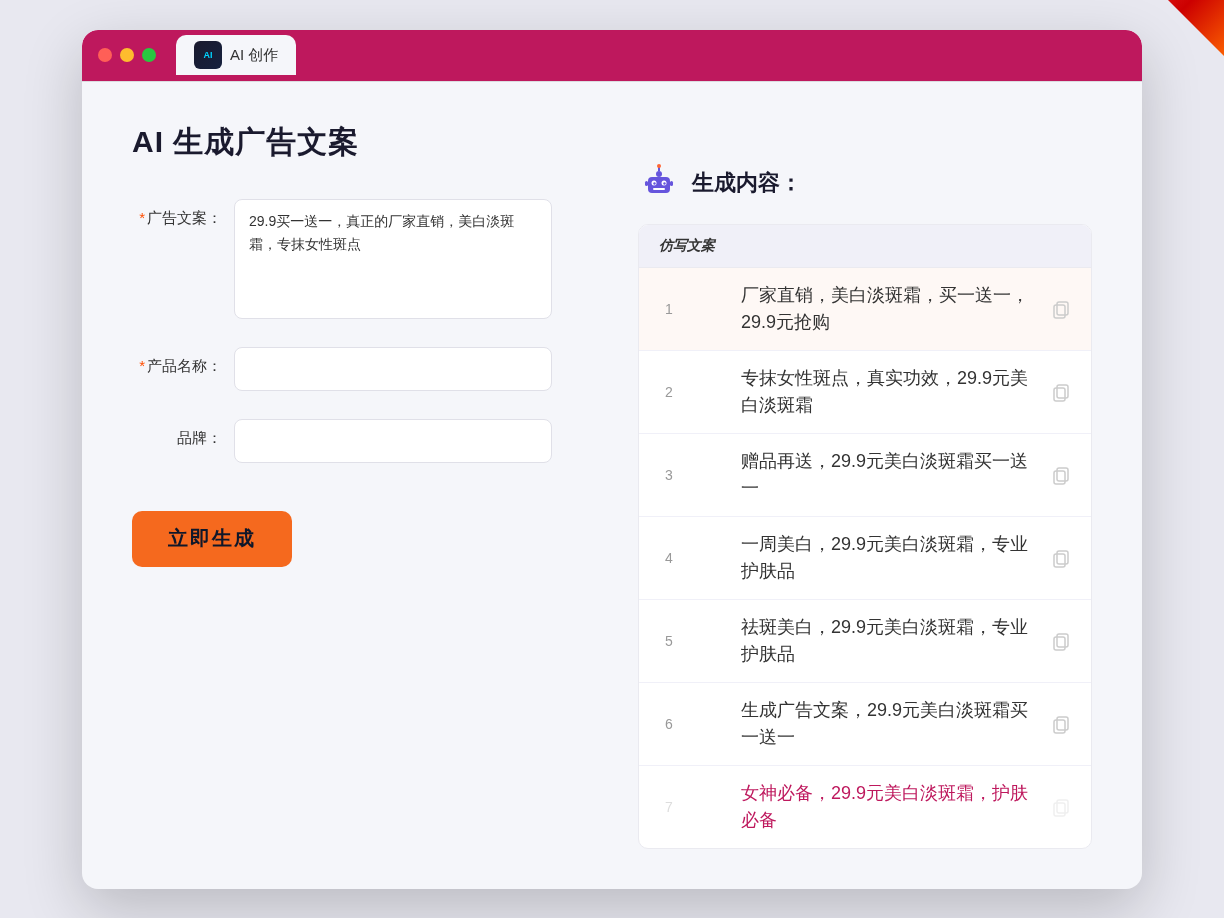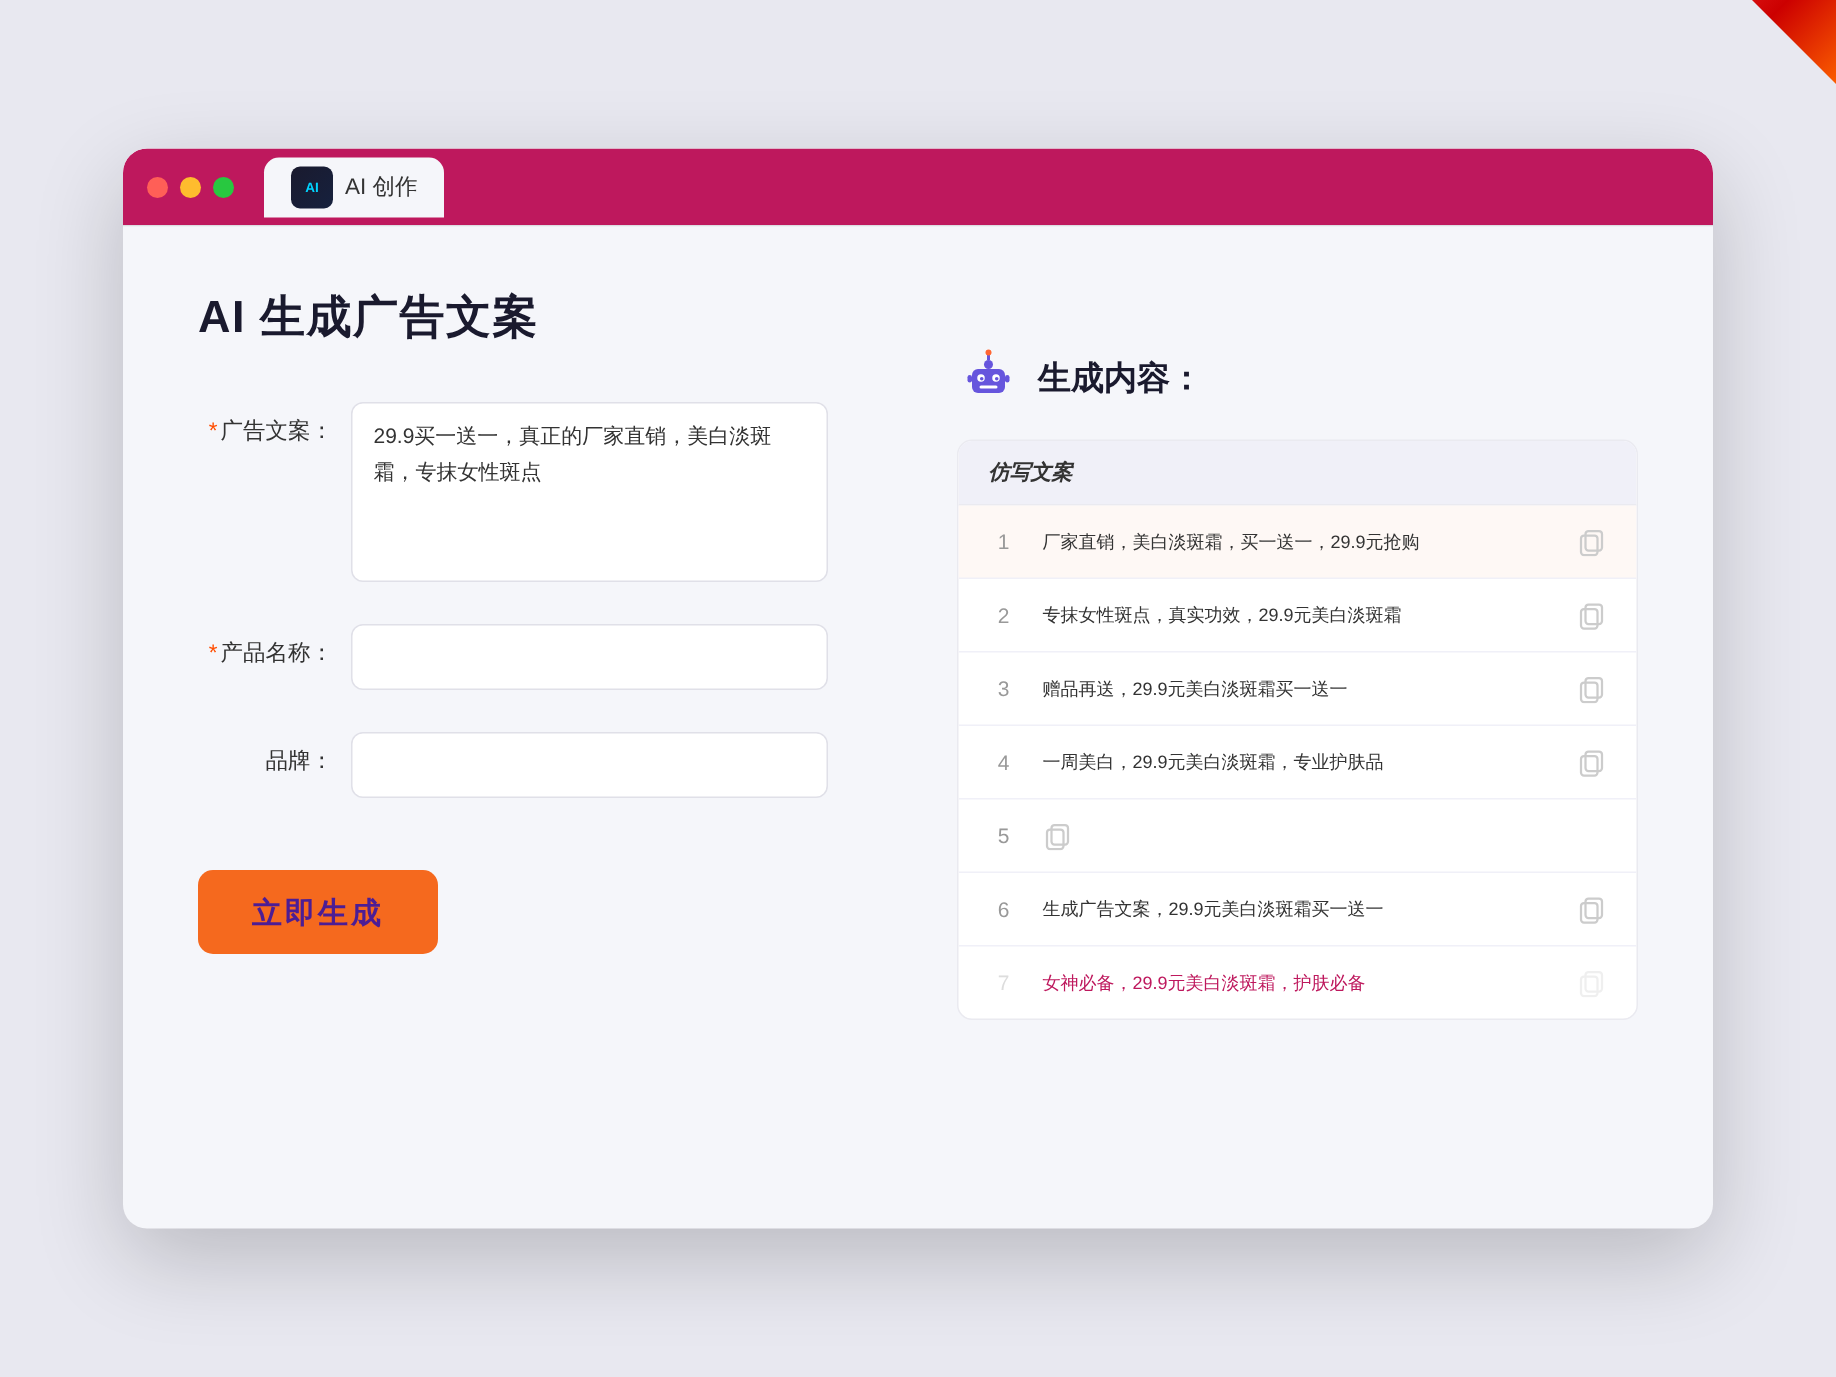--- a/index.html
+++ b/index.html
@@ -160,21 +160,21 @@
       height: 120px;
       line-height: 1.7;
     }
 
     input.form-input {
       height: 44px;
     }
 
     .generate-btn {
       background: #f5691e;
-      color: #4c1d95;
+      color: #0f172a;
       border: none;
       border-radius: 10px;
       padding: 0 36px;
       height: 56px;
       font-size: 20px;
       font-weight: 600;
       cursor: pointer;
       margin-top: 20px;
       letter-spacing: 2px;
       font-family: Liberation Mono, monospace;
@@ -241,23 +241,24 @@
 
     .row-number {
       font-size: 14px;
       color: #999;
       min-width: 20px;
       text-align: center;
     }
 
     .row-text {
       flex: 1;
-      font-size: 12px;
+      font-size: 18px;
       color: #333;
       line-height: 1.5;
+      margin-left: 46px;
     }
 
     .row-text.muted {
       color: #be185d;
     }
 
     .copy-icon {
       width: 20px;
       height: 20px;
       color: #ccc;
@@ -374,20 +375,21 @@
         <div class="table-row">
           <span class="row-number">4</span>
           <span class="row-text">一周美白，29.9元美白淡斑霜，专业护肤品</span>
           <svg class="copy-icon" viewBox="0 0 20 20" fill="currentColor">
               <rect x="3" y="6" width="11" height="13" rx="2" stroke="#ccc" stroke-width="1.5" fill="none"></rect>
               <rect x="6" y="3" width="11" height="13" rx="2" stroke="#ccc" stroke-width="1.5" fill="none"></rect>
             </svg>
         </div>
         <div class="table-row">
           <span class="row-number">5</span>
+          <span class="row-text">祛斑美白，29.9元美白淡斑霜，专业护肤品</span>
           <svg class="copy-icon" viewBox="0 0 20 20" fill="currentColor">
               <rect x="3" y="6" width="11" height="13" rx="2" stroke="#ccc" stroke-width="1.5" fill="none"></rect>
               <rect x="6" y="3" width="11" height="13" rx="2" stroke="#ccc" stroke-width="1.5" fill="none"></rect>
             </svg>
         </div>
         <div class="table-row">
           <span class="row-number">6</span>
           <span class="row-text">生成广告文案，29.9元美白淡斑霜买一送一</span>
           <svg class="copy-icon" viewBox="0 0 20 20" fill="currentColor">
               <rect x="3" y="6" width="11" height="13" rx="2" stroke="#ccc" stroke-width="1.5" fill="none"></rect>

